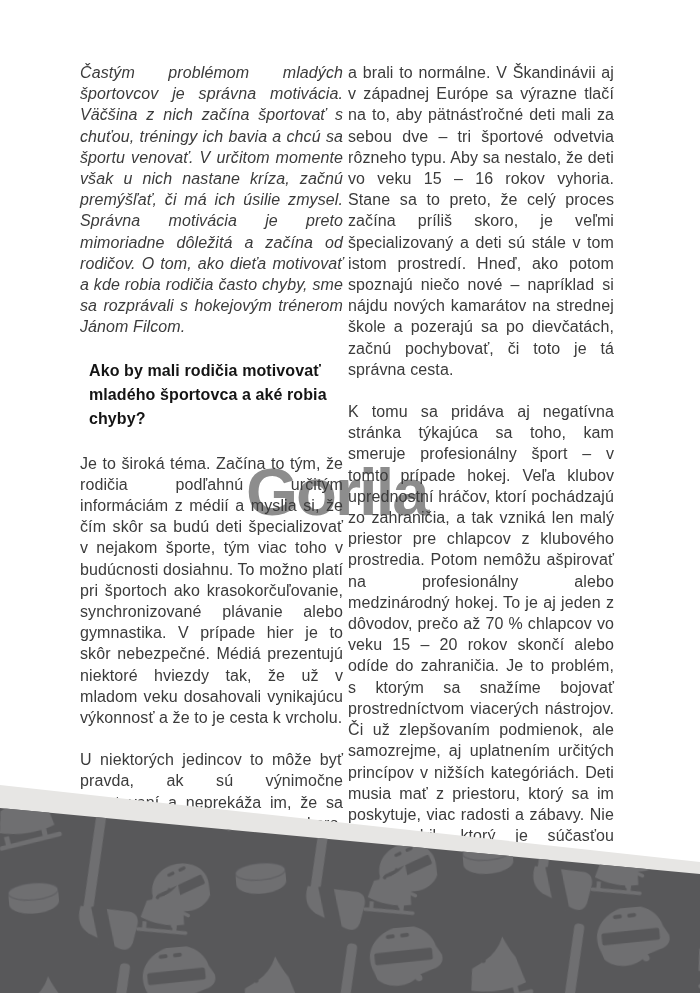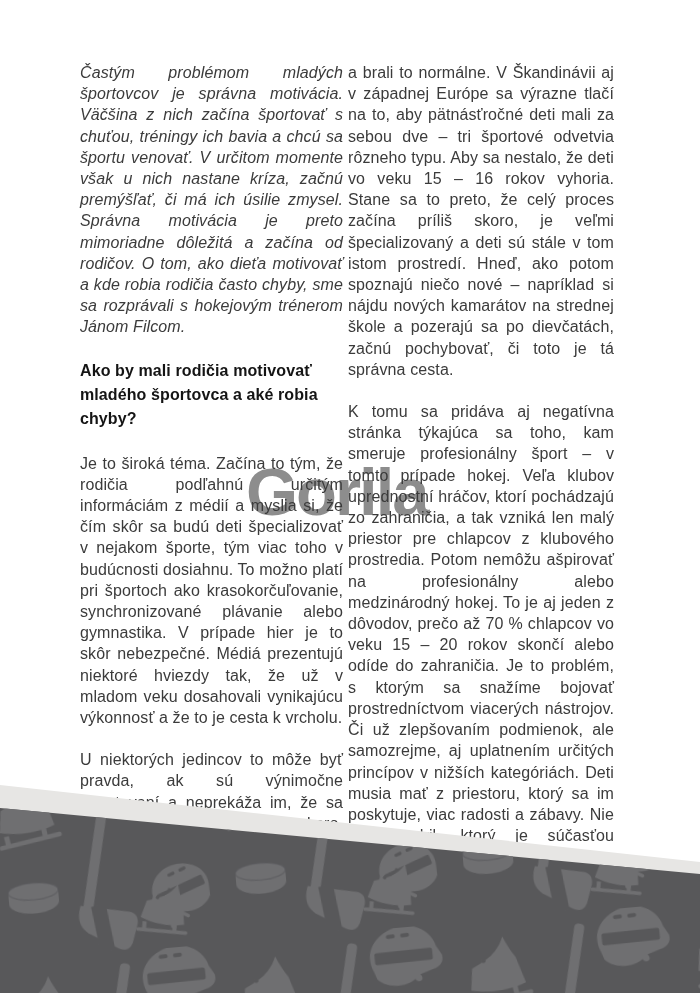--- a/index.html
+++ b/index.html
@@ -15,21 +15,21 @@
   .columns{position:absolute;inset:0;z-index:2;}
   .col{position:absolute;top:62px;}
   .col-left{left:80px;width:263px;}
   .col-right{left:348px;width:266px;}
   p.body{
     margin:0 0 21px 0;font-size:16px;line-height:21.2px;
     text-align:justify;color:#3b3b3b;letter-spacing:0.1px;hyphens:none;
   }
   p.intro{font-style:italic;}
   h2.question{
-    margin:4px 0 22px 0;font-size:16px;line-height:24px;
+    margin:4px 0 22px 9px;font-size:16px;line-height:24px;
     font-weight:bold;color:#141414;text-align:left;letter-spacing:0.1px;
   }
   .footer{position:absolute;left:0;top:780px;width:700px;height:213px;z-index:3;}
   .footer-stripe{
     position:absolute;inset:0;background:#e7e6e4;
     clip-path:polygon(0 5px,700px 82px,700px 100px,0 32px);
   }
   .footer-dark{
     position:absolute;inset:0;
     clip-path:polygon(0 28px,700px 94px,700px 213px,0 213px);

